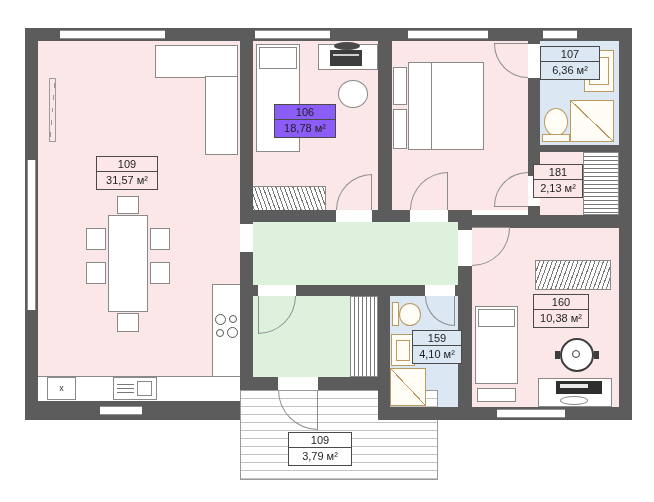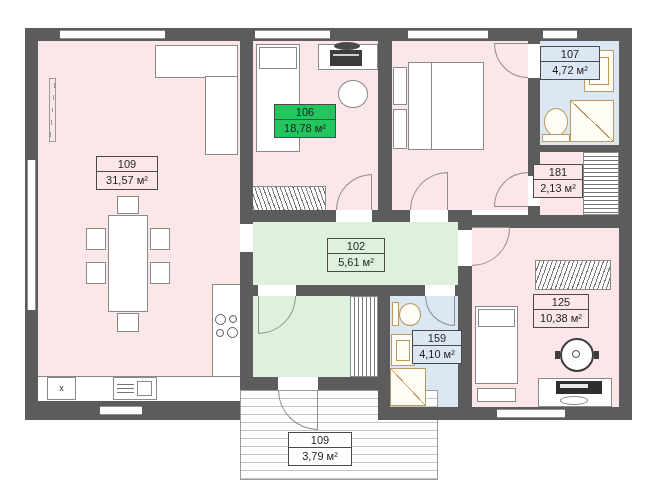--- a/index.html
+++ b/index.html
@@ -171,42 +171,38 @@
   <div class="leaf" style="left:494px;top:43px;width:34px;height:1px"></div>
   <div class="arc tl" style="left:494px;top:172px;width:34px;height:34px"></div>
   <div class="leaf" style="left:494px;top:206px;width:34px;height:1px"></div>
   <div class="arc bl" style="left:278px;top:390px;width:40px;height:40px"></div>
   <div class="leaf" style="left:317px;top:390px;width:1px;height:40px"></div>
 
   <div class="label" style="left:96px;top:156px;width:62px;background:#fbe7e7">
     <div class="num">109</div>
     <div class="area">31,57 м²</div>
   </div>
-  <div class="label" style="left:274px;top:104px;width:62px;background:#22c55e">
+  <div class="label" style="left:274px;top:104px;width:62px;background:#8b5cf6">
     <div class="num">106</div>
     <div class="area">18,78 м²</div>
   </div>
   <div class="label" style="left:540px;top:46px;width:60px;background:#dbe7f3">
     <div class="num">107</div>
-    <div class="area">4,72 м²</div>
+    <div class="area">6,36 м²</div>
   </div>
   <div class="label" style="left:533px;top:164px;width:50px;background:#fbe7e7">
     <div class="num">181</div>
     <div class="area">2,13 м²</div>
   </div>
-  <div class="label" style="left:327px;top:238px;width:58px;background:#ddf1dd">
-    <div class="num">102</div>
-    <div class="area">5,61 м²</div>
-  </div>
   <div class="label" style="left:412px;top:330px;width:50px;background:#dbe7f3">
     <div class="num">159</div>
     <div class="area">4,10 м²</div>
   </div>
   <div class="label" style="left:533px;top:294px;width:56px;background:#fbe7e7">
-    <div class="num">125</div>
+    <div class="num">160</div>
     <div class="area">10,38 м²</div>
   </div>
   <div class="label" style="left:288px;top:432px;width:64px;background:#fff">
     <div class="num">109</div>
     <div class="area">3,79 м²</div>
   </div>
 
 </div>
 
 </body></html>

